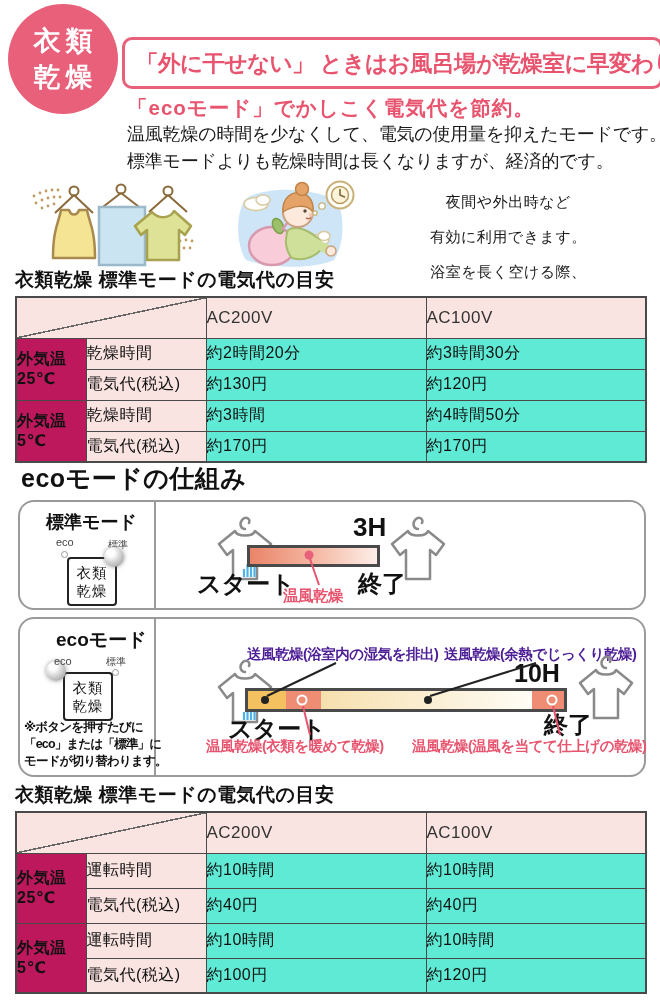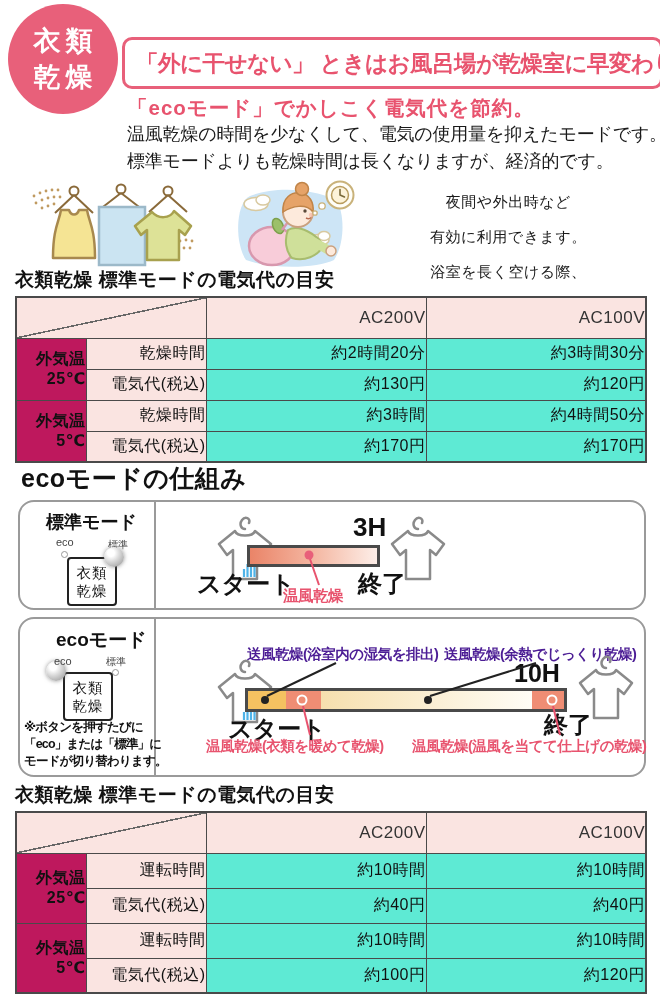--- a/index.html
+++ b/index.html
@@ -17,21 +17,21 @@
     border-radius:10px;display:flex;align-items:center;padding-left:11px;}
   .banner span{font-size:22.5px;font-weight:bold;color:#e8536e;letter-spacing:-0.5px;white-space:nowrap;}
   .subtitle{left:127px;top:94px;font-size:20.5px;font-weight:bold;color:#e8536e;letter-spacing:1px;white-space:nowrap;}
   .bodytxt{left:127px;font-size:18px;color:#1a1a1a;letter-spacing:-0.2px;white-space:nowrap;}
   .sidenote{left:430px;top:184px;font-size:15px;line-height:35px;color:#1a1a1a;letter-spacing:0.5px;text-align:center;}
   
   .tbl-title{font-size:19px;font-weight:bold;color:#111;letter-spacing:0.5px;white-space:nowrap;}
   .mech-title{left:21px;top:462px;font-size:25px;font-weight:bold;color:#111;letter-spacing:0.5px;}
   
   .etable{position:absolute;border-collapse:collapse;table-layout:fixed;background:#fff;border:2px solid #4a4a4a;}
-  .etable td{border:1.5px solid #4a4a4a;text-align:right;vertical-align:middle;
+  .etable td{border:1.5px solid #4a4a4a;text-align:left;vertical-align:middle;
     font-size:16px;color:#111;padding:0;letter-spacing:0.5px;}
   .etable .colh{background:#fae4e1;font-size:17px;color:#333;}
   .etable .diag{background:
     linear-gradient(to bottom right, transparent calc(50% - 1px), #666 calc(50% - 1px), #666 calc(50% + 0.5px), transparent calc(50% + 0.5px)),
     #fae4e1;}
   .etable .glabel{background:#be185d;line-height:20px;font-weight:bold;}
   .etable .rname{background:#fae4e1;}
   .etable .val{background:#5eead4;}
   
   .mbox{background:#fff;border:2px solid #9a9a9a;border-radius:16px;}

